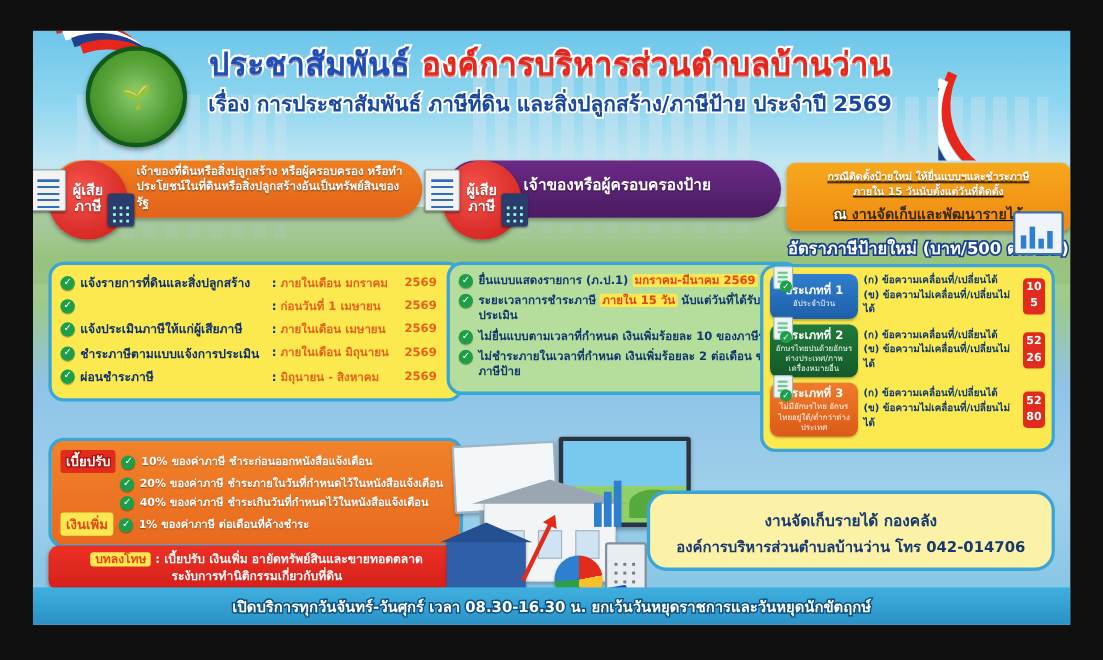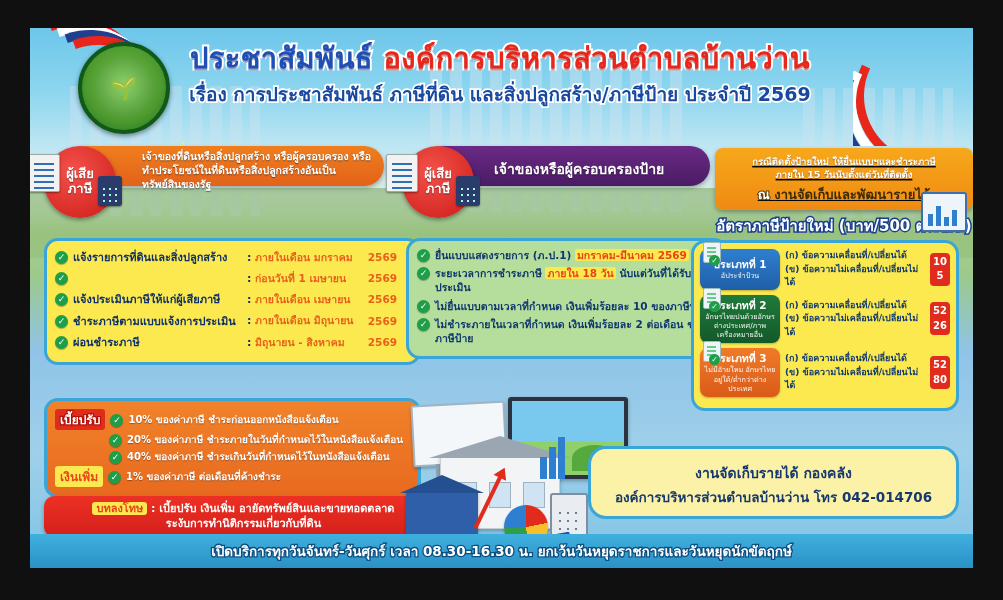--- a/index.html
+++ b/index.html
@@ -61,21 +61,21 @@
      -webkit-text-stroke:3.4px #ffffff;paint-order:stroke fill;}
 
   
   .caps{position:absolute;top:118px;left:0;width:943px;height:96px;}
   .cap{position:absolute;}
   .cap .greenbase{position:absolute;left:22px;right:0;top:22px;bottom:0;
      background:linear-gradient(to bottom,#2e7d32,#1f6a27);
      border-radius:0 0 26px 26px;}
   .cap .greenbase span{position:absolute;left:0;right:0;bottom:5px;text-align:center;
      font-size:14px;font-weight:bold;color:#f4f16a;}
-  .cap .body{position:absolute;left:22px;right:0;top:0;height:40px;border-radius:26px;
+  .cap .body{position:absolute;left:4px;right:0;top:0;height:52px;border-radius:26px;
      box-shadow:0 2px 4px rgba(0,0,0,.3);}
   .cap1 .body{background:linear-gradient(to bottom,#f07e1d,#e2621a);}
   .cap2 .body{background:linear-gradient(to bottom,#6b2a86,#4a1b63);}
   .cap .body p{margin:0;padding:4px 12px 0 76px;font-size:10.5px;font-weight:bold;
      color:#ffffff;line-height:1.32;text-shadow:0 1px 1px rgba(0,0,0,.5);}
   .cap2 .body p{padding:14px 12px 0 70px;font-size:14px;text-align:left;}
   .badge{position:absolute;left:0;top:0;width:72px;height:72px;border-radius:50%;
      background:radial-gradient(circle at 40% 35%,#f4514a,#cc1b17);
      box-shadow:0 2px 4px rgba(0,0,0,.4);
      display:flex;flex-direction:column;align-items:center;justify-content:center;
@@ -156,21 +156,21 @@
      border:3px solid #3aa6d8;border-radius:14px;padding:6px 8px;}
   .ptag{display:inline-block;padding:1px 5px;border-radius:3px;font-size:12px;font-weight:bold;
      color:#ffffff;-webkit-text-stroke:2.4px #b11109;paint-order:stroke fill;}
   .ptag.red{background:#e02b1d;}
   .ptag.yel{background:#fbe94f;color:#e8431a;-webkit-text-stroke:0;}
   .prow{display:flex;align-items:center;gap:5px;margin:2px 0;}
   .ptxt{font-size:10px;font-weight:bold;color:#ffffff;text-shadow:0 1px 1px rgba(0,0,0,.35);}
 
   .crim{position:absolute;left:14px;top:468px;width:355px;
      background:linear-gradient(to bottom,#ed3024,#d3201a);
-     border-radius:10px;padding:5px 22px;text-align:center;
+     border-radius:10px;padding:5px 12px;text-align:center;
      box-shadow:0 2px 4px rgba(0,0,0,.3);}
   .crim .l1{font-size:11px;font-weight:bold;color:#ffffff;line-height:1.4;}
   .crim .l1 b{background:#fbe94f;color:#e8431a;padding:0 4px;border-radius:3px;}
 
   
   .contact{position:absolute;right:14px;top:418px;width:345px;
      background:#fbf2a8;border:3px solid #3aa6d8;border-radius:18px;
      padding:8px 10px;text-align:center;}
   .contact .h{font-size:18px;font-weight:bold;color:#e8431a;
      -webkit-text-stroke:3.2px #ffffff;paint-order:stroke fill;}
@@ -355,21 +355,21 @@
       </div>
     </div>
 
     <div class="panelM">
       <div class="mrow">
         <span class="chk">✓</span>
         <div class="mtxt"><span>ยื่นแบบแสดงรายการ (ภ.ป.1) </span><span class="mark">มกราคม-มีนาคม 2569</span><span></span></div>
       </div>
       <div class="mrow">
         <span class="chk">✓</span>
-        <div class="mtxt"><span>ระยะเวลาการชำระภาษี </span><span class="mark">ภายใน 18 วัน</span><span> นับแต่วันที่ได้รับแจ้งประเมิน</span></div>
+        <div class="mtxt"><span>ระยะเวลาการชำระภาษี </span><span class="mark">ภายใน 15 วัน</span><span> นับแต่วันที่ได้รับแจ้งประเมิน</span></div>
       </div>
       <div class="mrow">
         <span class="chk">✓</span>
         <div class="mtxt">ไม่ยื่นแบบตามเวลาที่กำหนด เงินเพิ่มร้อยละ 10 ของภาษีป้าย</div>
       </div>
       <div class="mrow">
         <span class="chk">✓</span>
         <div class="mtxt">ไม่ชำระภายในเวลาที่กำหนด เงินเพิ่มร้อยละ 2 ต่อเดือน ของภาษีป้าย</div>
       </div>
     </div>
@@ -411,21 +411,21 @@
             <div>26</div>
           </div>
         </div>
       </div>
 
       <div class="rt">
         <div class="tag tag3">
           <div class="clip"></div>
           <div class="dot">✓</div>
           <div class="tt">ประเภทที่ 3</div>
-          <div class="ts">ไม่มีอัายใหม อักษรไทยอยู่ใต้/ต่ำกว่าต่างประเทศ</div>
+          <div class="ts">ไม่มีอักษรไทย อักษรไทยอยู่ใต้/ต่ำกว่าต่างประเทศ</div>
         </div>
         <div class="cells">
           <div class="txts">
             <div>(ก) ข้อความเคลื่อนที่/เปลี่ยนได้</div>
             <div>(ข) ข้อความไม่เคลื่อนที่/เปลี่ยนไม่ได้</div>
           </div>
           <div class="nums">
             <div>52</div>
             <div>80</div>
           </div>

